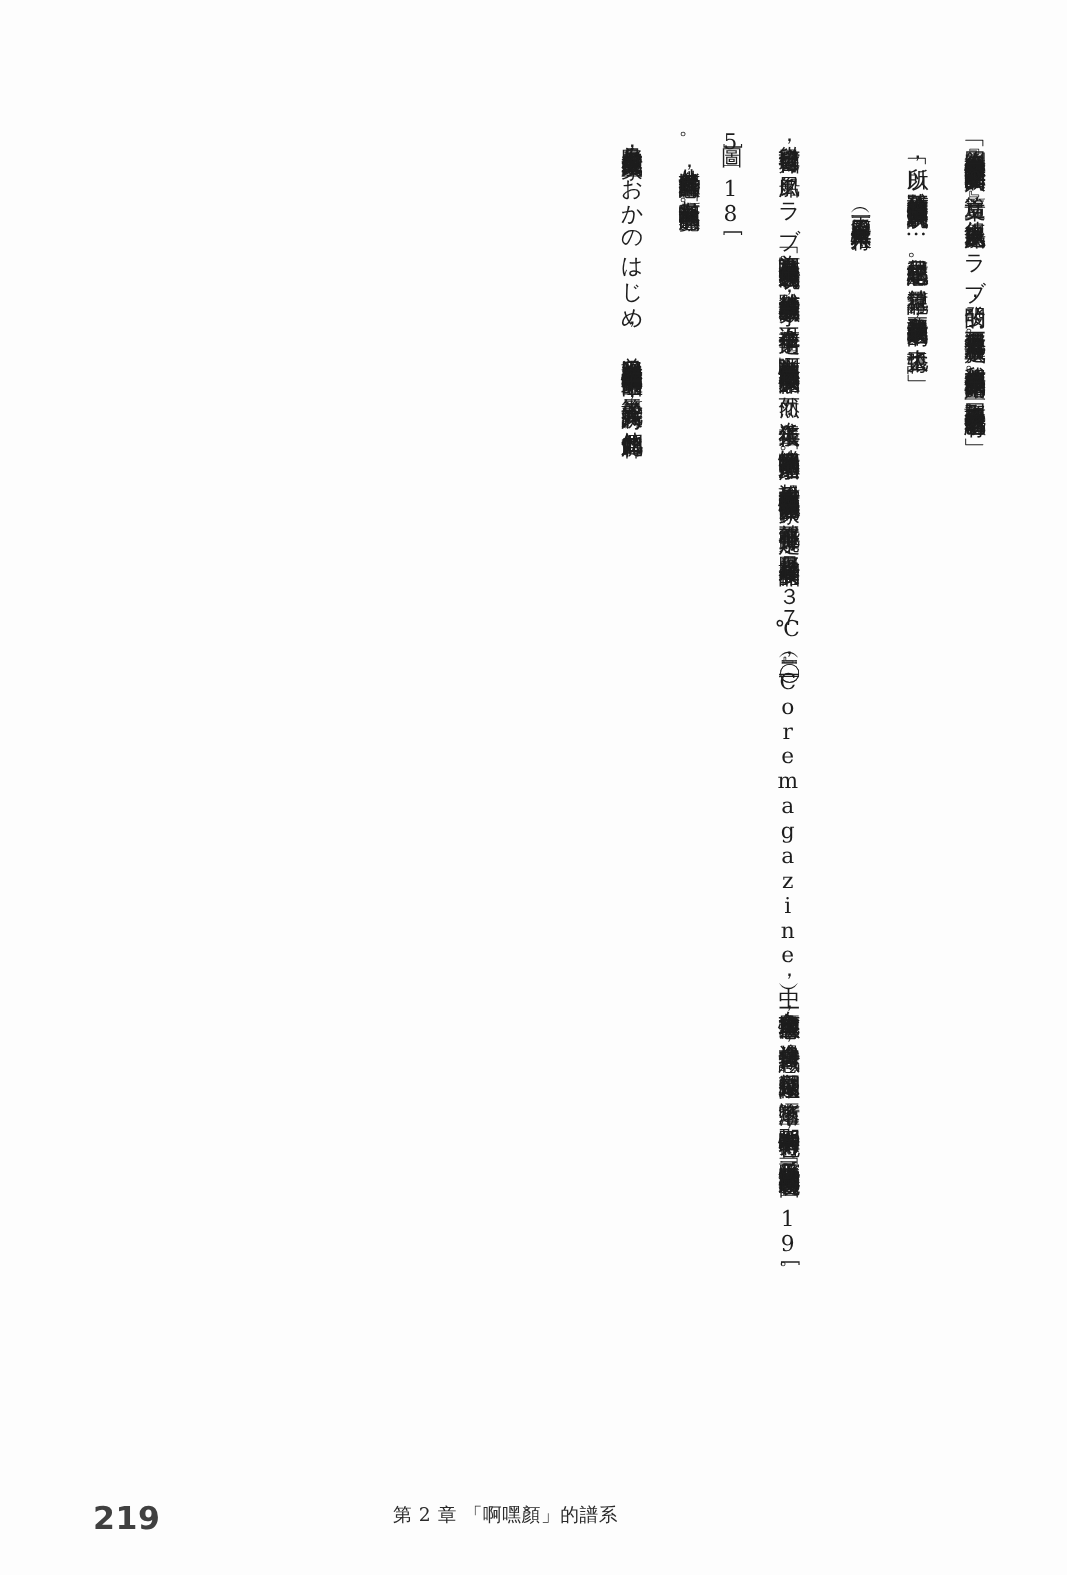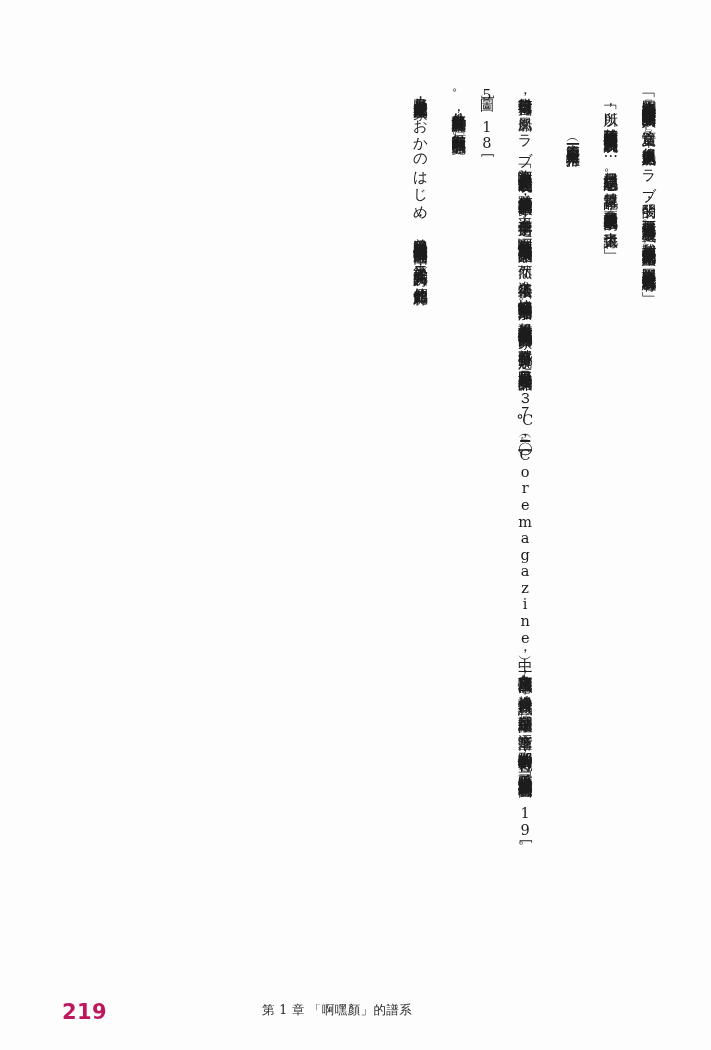--- a/index.html
+++ b/index.html
@@ -77,21 +77,21 @@
     bottom: 26px;
     height: 30px;
   }
   .page-number {
     position: absolute;
     left: 62px;
     bottom: 0;
     font-family: "DejaVu Sans", "Liberation Sans", sans-serif;
     font-weight: bold;
     font-size: 21px;
-    color: #be185d;
+    color: #404040;
     letter-spacing: 0.02em;
   }
   .footer-title {
     position: absolute;
     left: 262px;
     bottom: 5px;
     font-size: 12.5px;
     color: #2a2a2a;
     letter-spacing: 0.03em;
   }
@@ -138,16 +138,16 @@
     <div class="spacer-sm"></div>
 
     <div class="block para">
       <div class="vcol">身為月野定規好友的成人漫畫家，おかのはじめ，曾說過月野定規所畫的每種表情都有明確的理由。筆者於二〇〇九採訪二人時，他們曾如此解釋。</div>
     </div>
 
   </div>
 
   <div class="footer">
     <div class="page-number">219</div>
-    <div class="footer-title">第 1 章 「啊嘿顏」的譜系</div>
+    <div class="footer-title">第 2 章 「啊嘿顏」的譜系</div>
   </div>
 
 </div>
 
 </body></html>

